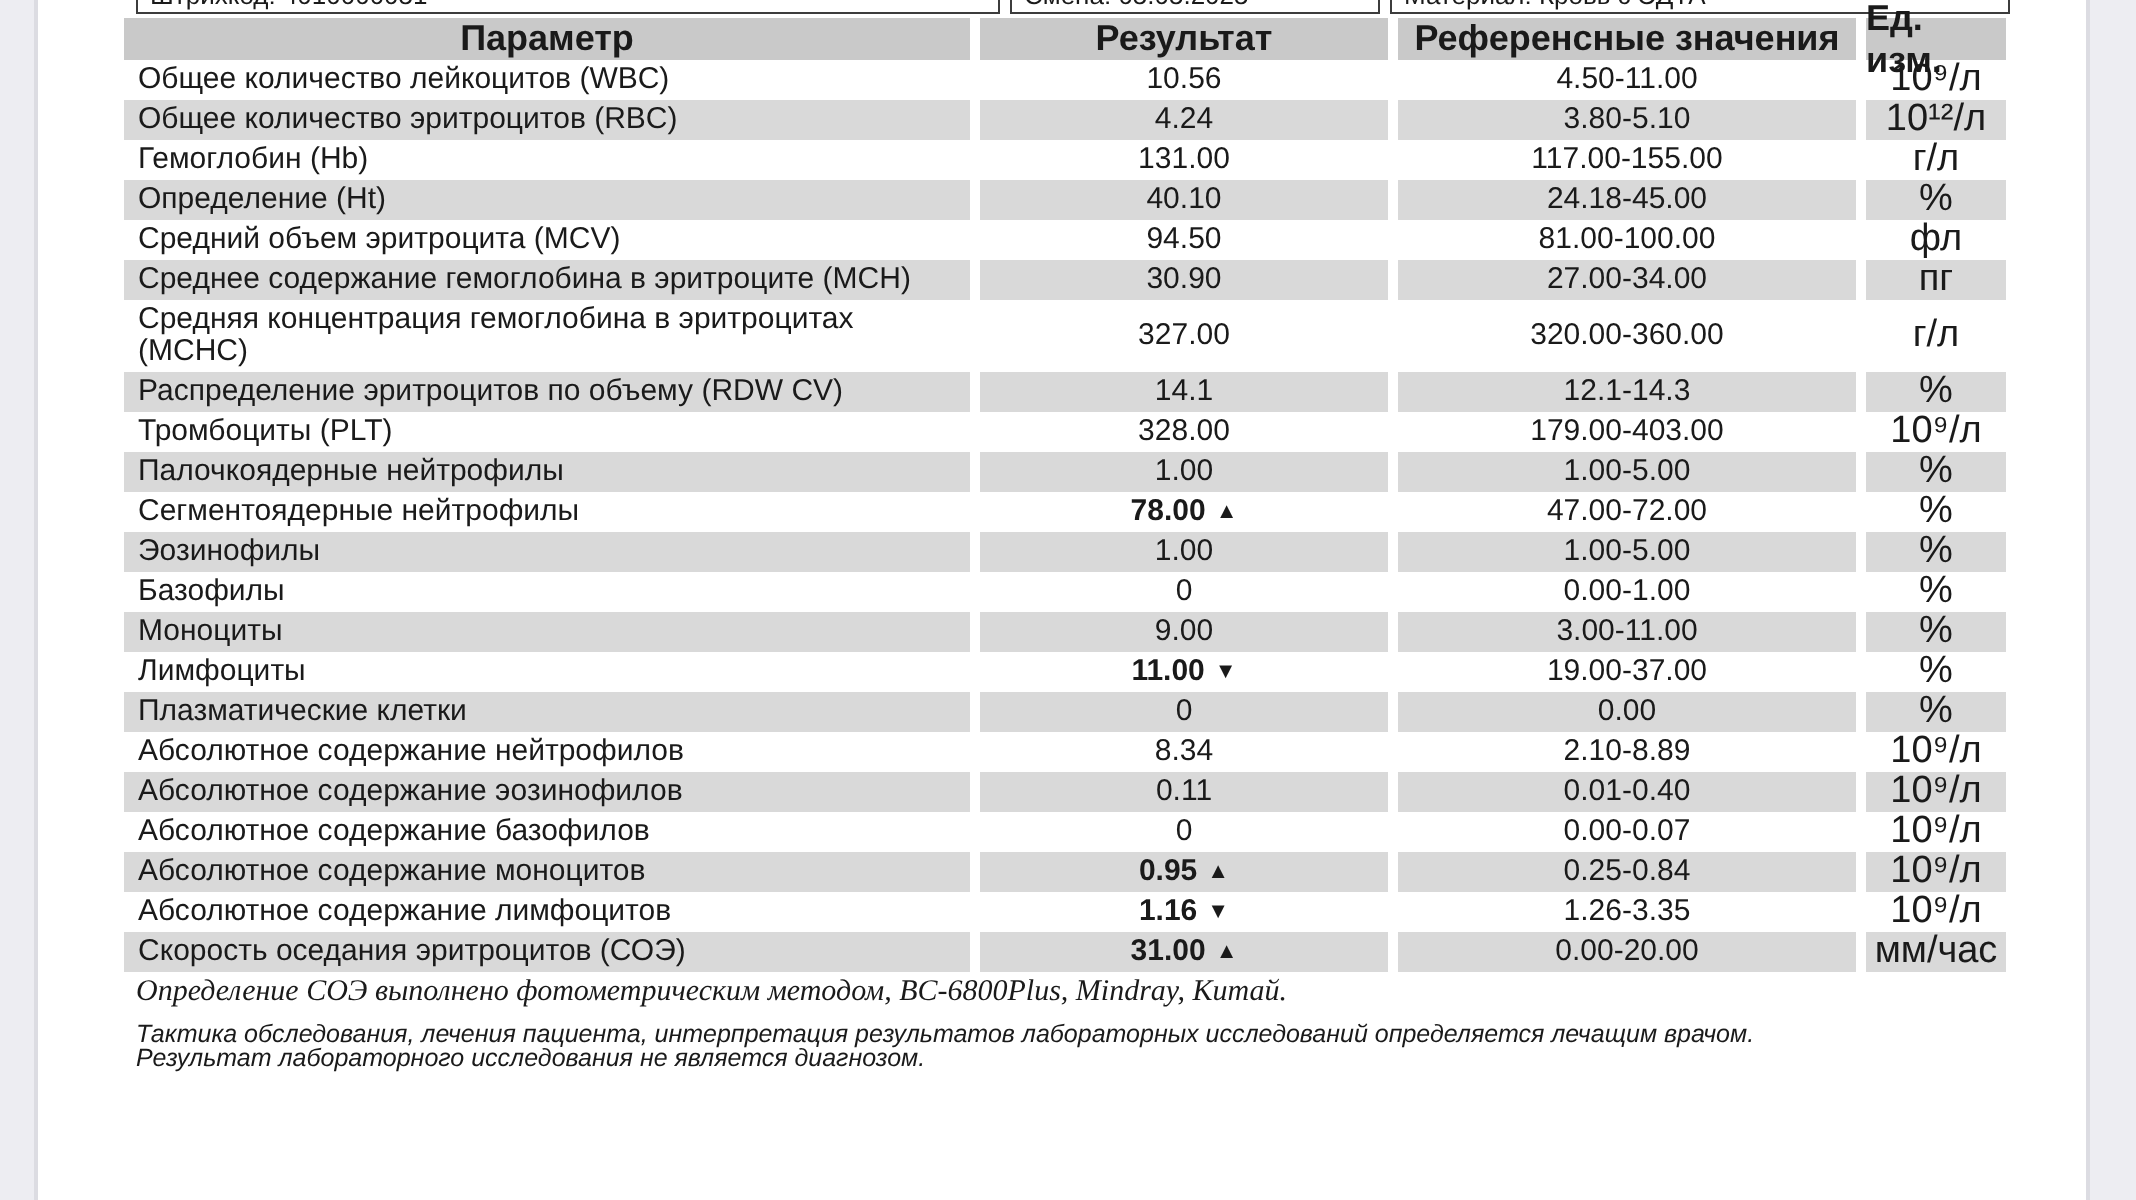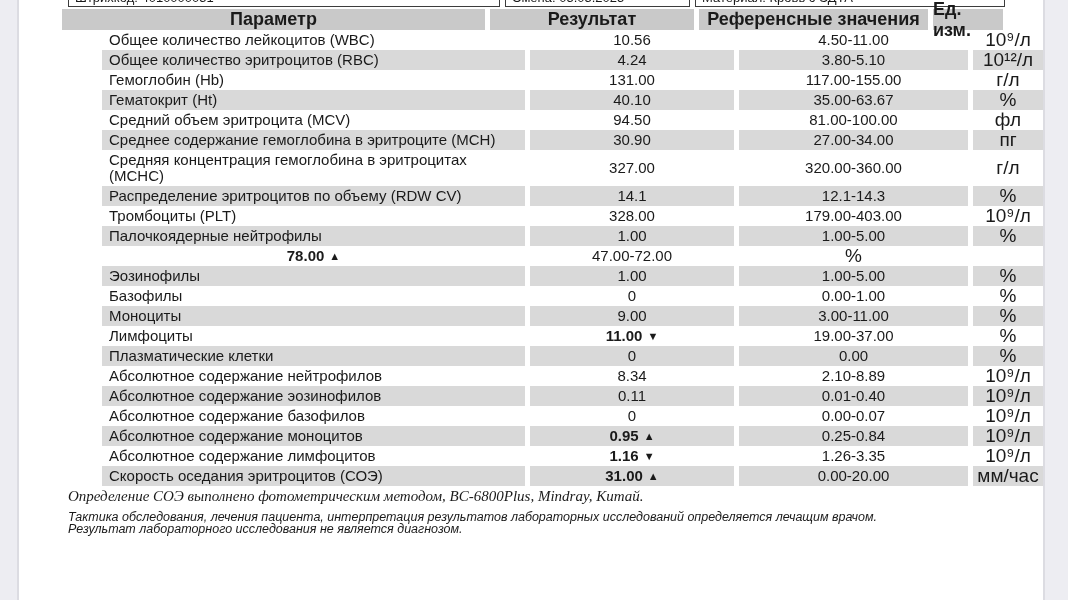--- a/index.html
+++ b/index.html
@@ -33,21 +33,21 @@
   .grid-row{
     display:grid; grid-template-columns:423px 204px 229px 70px; column-gap:5px;
     width:941px;
   }
   .thead{position:absolute; left:62px; top:9px;}
   .thead .hcell{
     background:var(--header_shade,#c9c9c9);
     height:21px; display:flex; align-items:center; justify-content:center;
     font-size:18px; font-weight:bold;
   }
-  .tbody{position:absolute; left:62px; top:30px;margin-left:40px;}
+  .tbody{position:absolute; left:62px; top:30px;}
   .trow .cell{
     min-height:20px; display:flex; align-items:center; justify-content:center;
     font-size:15px; line-height:16px; box-sizing:border-box;
   }
   .trow.shade .cell{background:var(--row_shade,#d9d9d9);}
   .trow .c-param{justify-content:flex-start; padding-left:7px; padding-right:4px;}
   .trow.tall .cell{min-height:36px;}
   .trow .c-unit{font-size:19px;}
   .val.flagged{font-weight:bold;}
   .arrow{font-size:11px; margin-left:5px; line-height:1;}
@@ -109,26 +109,26 @@
       <div class="cell c-param">Гемоглобин (Hb)</div>
       <div class="cell c-result">
         <span class="val">131.00</span>
 
       </div>
       <div class="cell c-ref">117.00-155.00</div>
       <div class="cell c-unit">г/л</div>
     </div>
 
     <div class="trow grid-row shade">
-      <div class="cell c-param">Гематокрит (Ht)</div>
+      <div class="cell c-param">Определение (Ht)</div>
       <div class="cell c-result">
         <span class="val">40.10</span>
 
       </div>
-      <div class="cell c-ref">35.00-63.67</div>
+      <div class="cell c-ref">24.18-45.00</div>
       <div class="cell c-unit">%</div>
     </div>
 
     <div class="trow grid-row">
       <div class="cell c-param">Средний объем эритроцита (MCV)</div>
       <div class="cell c-result">
         <span class="val">94.50</span>
 
       </div>
       <div class="cell c-ref">81.00-100.00</div>
@@ -179,20 +179,21 @@
       <div class="cell c-param">Палочкоядерные нейтрофилы</div>
       <div class="cell c-result">
         <span class="val">1.00</span>
 
       </div>
       <div class="cell c-ref">1.00-5.00</div>
       <div class="cell c-unit">%</div>
     </div>
 
     <div class="trow grid-row">
+      <div class="cell c-param">Сегментоядерные нейтрофилы</div>
       <div class="cell c-result">
         <span class="val flagged">78.00</span>
         <span class="arrow">▲</span>
       </div>
       <div class="cell c-ref">47.00-72.00</div>
       <div class="cell c-unit">%</div>
     </div>
 
     <div class="trow grid-row shade">
       <div class="cell c-param">Эозинофилы</div>

